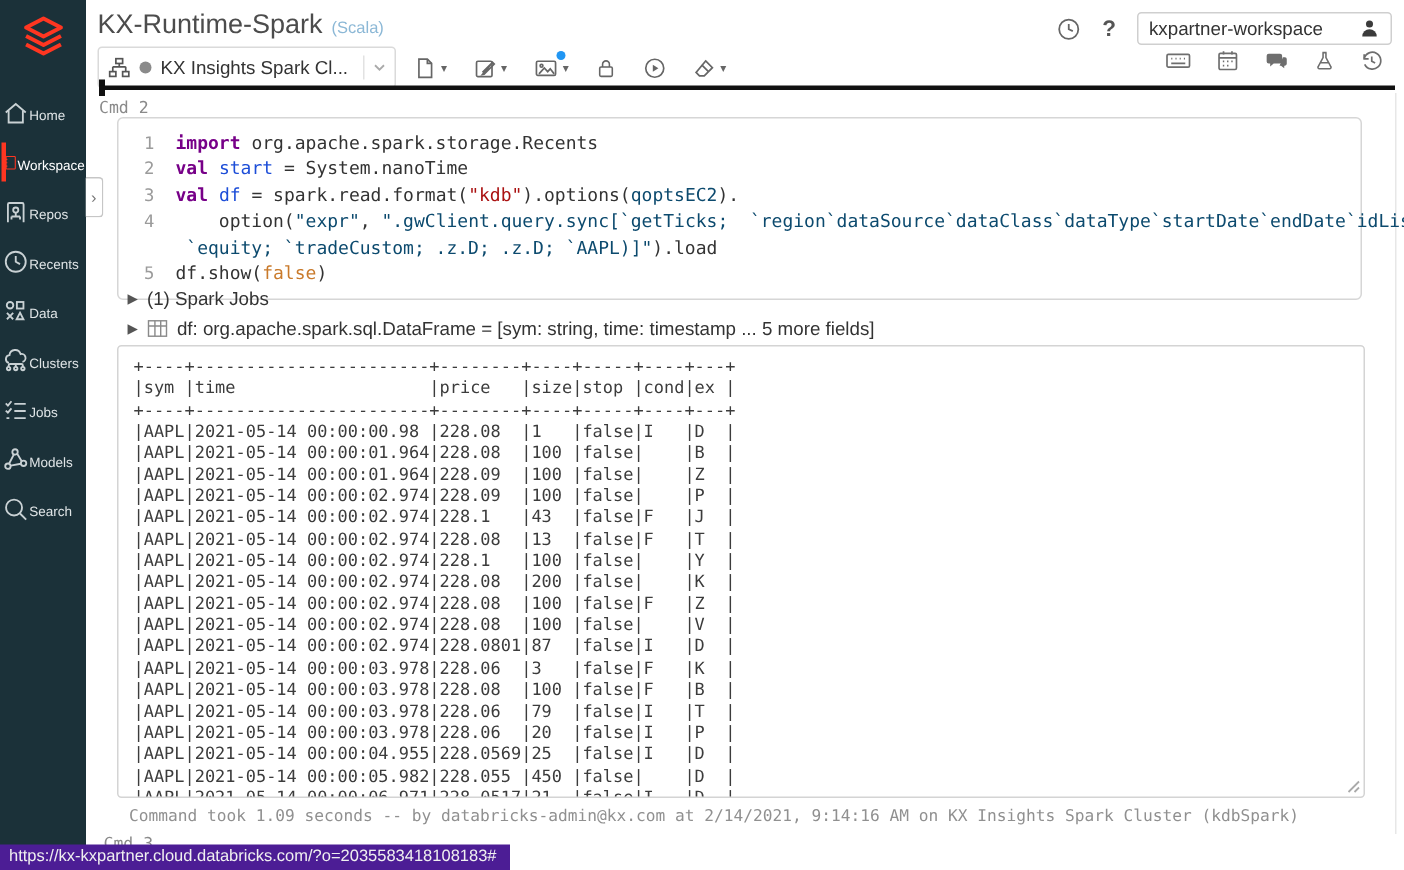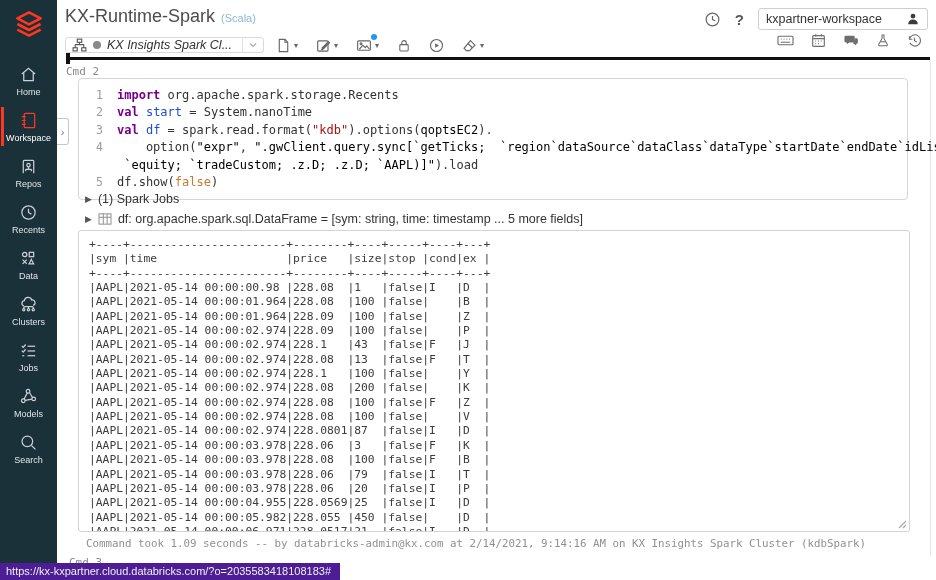--- a/index.html
+++ b/index.html
@@ -2,21 +2,21 @@
 <html><head>
 <meta charset="utf-8">
 <style>
   * { margin:0; padding:0; box-sizing:border-box; }
   html,body { width:936px; height:580px; overflow:hidden; background:#fff;
               font-family:"Liberation Sans", sans-serif; }
   
   .sidebar { position:fixed; left:0; top:0; width:57px; height:580px;
              background:#1b3139; display:flex; flex-direction:column; align-items:center; z-index:5;}
   .logo { margin:9px 0 16px 0; }
-  .nav-item { position:relative; width:56px; display:flex; flex-direction:column; align-items:center;
+  .nav-item { position:relative; width:56px; display:flex; flex-direction:row; align-items:center;
               padding:6px 0 5px 0; margin-bottom:3px; cursor:pointer; }
   .nav-item svg { stroke:#c9d1d4; fill:none; stroke-width:1.3; }
   .nav-item .nav-label { font-size:9px; color:#dfe4e6; margin-top:3px; }
   .nav-item.active::before { content:""; position:absolute; left:0; top:2px; bottom:2px; width:3px; background:#ff3621; }
   .nav-item.active svg { stroke:#ff3621; }
   .nav-item.active .nav-label { color:#ffffff; }
   
   .expander { position:fixed; left:57px; top:118px; width:12px; height:27px; background:#fff;
               border:1px solid #c6c6c6; border-left:none; border-radius:0 3px 3px 0;
               display:flex; align-items:center; justify-content:center;
@@ -28,21 +28,21 @@
   .title-row { position:absolute; left:8px; top:6px; display:flex; align-items:baseline; }
   .nb-title { font-size:18px; color:#4c4c4c;text-align:right; }
   .nb-lang  { font-size:11px; color:#8cb8d6; margin-left:6px; }
   .hdr-right { position:absolute; right:8px; top:8px; display:flex; align-items:center; gap:14px; }
   .help-q { font-size:15px; font-weight:bold; color:#555; cursor:pointer; }
   .ws-chip { display:flex; align-items:center; gap:24px; border:1px solid #cfcfcf; border-radius:3px;
              padding:3px 7px; font-size:12.5px; color:#333; cursor:pointer; background:#fff; }
   
   .toolbar { position:absolute; left:8px; top:33px; height:24px; display:flex; align-items:center; gap:6px; }
   .cluster-sel { display:flex; align-items:center; border:1px solid #dadada; border-radius:3px;
-                 height:16px; padding:0 4px 0 6px; cursor:pointer; background:#fff;font-style:italic; }
+                 height:28px; padding:0 4px 0 6px; cursor:pointer; background:#fff; }
   .cluster-sel .dot { width:8px; height:8px; border-radius:50%; background:#8a8a8a; margin:0 6px; }
   .cluster-name { font-size:12.5px; color:#333; margin-right:10px; white-space:nowrap; }
   .cluster-div { width:1px; height:16px; background:#e2e2e2; margin-right:4px; }
   .tb-btn { display:flex; align-items:center; padding:3px 6px; cursor:pointer; position:relative; }
   .tb-btn svg { stroke:#666; fill:none; stroke-width:1.2; }
   .caret { font-size:8px; color:#666; margin-left:3px; }
   .notify-dot { position:absolute; top:-1px; right:8px; width:6px; height:6px; border-radius:50%; background:#2196f3; }
   .tools-right { position:absolute; right:14px; top:33px; display:flex; align-items:center; gap:17px; }
   .tools-right svg { stroke:#6e6e6e; fill:none; stroke-width:1.2; cursor:pointer; }
   
@@ -53,21 +53,21 @@
   
   .cell { position:absolute; left:21px; top:78px; width:830px; background:#fff;
           border:1px solid #d6d6d6; border-radius:4px; padding:8px 10px 8px 6px; }
   .code-line { display:flex; font-family:"DejaVu Sans Mono", monospace; font-size:12px; line-height:17.4px; }
   .code-line .gutter { width:18px; text-align:right; color:#9b9b9b; margin-right:14px; flex:none;
                        font-size:11.5px; user-select:none; }
   .code-line .code-text { white-space:pre; color:#333; }
   .tk-kw  { color:#770088; font-weight:bold; }
   .tk-def { color:#1d4ed8;text-align:center; }
   .tk-str { color:#aa1111; }
-  .tk-str2{ color:#000000; }
+  .tk-str2{ color:#0c4a6e; }
   .tk-atom{ color:#c97a2b; }
   .tk-pl  { color:#333; }
   
   .result-meta { position:absolute; left:28px; font-size:12.5px; color:#333;
                  display:flex; align-items:center; gap:6px; cursor:pointer; }
   .tri { font-size:9px; color:#555; }
   .df-icon { display:inline-block; }
   
   .output-box { position:absolute; left:21px; top:230px; width:832px; height:302px;
                 border:1px solid #d4d4d4; border-radius:3px; overflow:hidden; background:#fff; }

